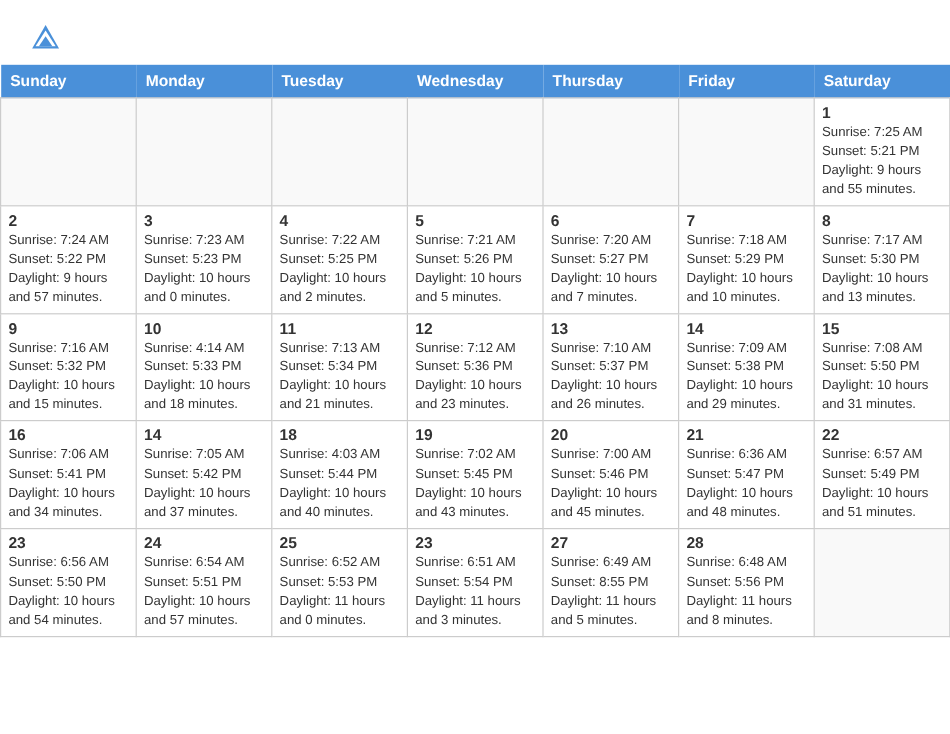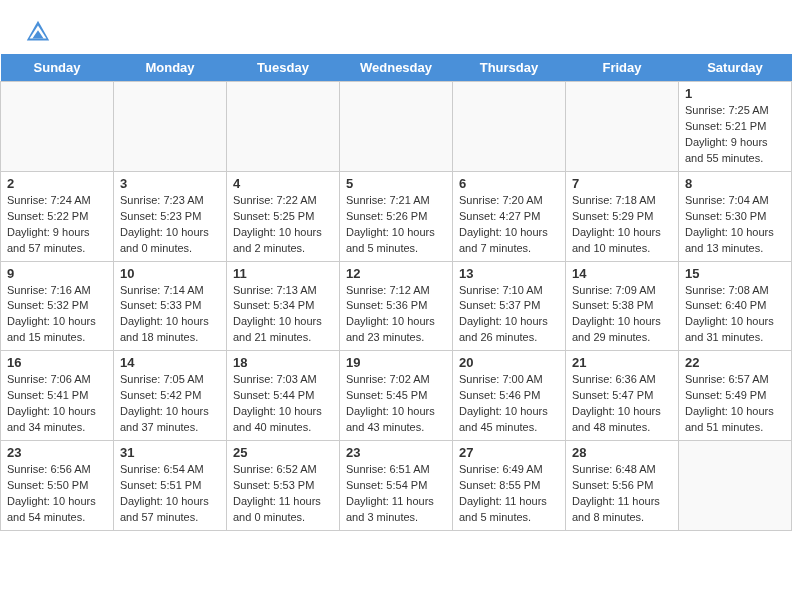--- a/index.html
+++ b/index.html
@@ -52,21 +52,21 @@
       color: #555;
     }
     .calendar {
       width: 100%;
       border-collapse: collapse;
       table-layout: fixed;
     }
     .calendar th {
       background-color: #4a90d9;
       color: #fff;
-      text-align: center;
+      text-align: left;
       padding: 6px 8px;
       font-size: 13px;
       font-weight: bold;
     }
     .calendar td {
       border: 1px solid #ccc;
       vertical-align: top;
       padding: 4px 6px;
       height: 88px;
       font-size: 10.5px;
@@ -165,50 +165,50 @@
         <td>
           <span class="day-num">5</span>
           <div class="day-info">Sunrise: 7:21 AM
 Sunset: 5:26 PM
 Daylight: 10 hours
 and 5 minutes.</div>
         </td>
         <td>
           <span class="day-num">6</span>
           <div class="day-info">Sunrise: 7:20 AM
-Sunset: 4:27 PM
+Sunset: 5:27 PM
 Daylight: 10 hours
 and 7 minutes.</div>
         </td>
         <td>
           <span class="day-num">7</span>
           <div class="day-info">Sunrise: 7:18 AM
 Sunset: 5:29 PM
 Daylight: 10 hours
 and 10 minutes.</div>
         </td>
         <td>
           <span class="day-num">8</span>
-          <div class="day-info">Sunrise: 7:04 AM
+          <div class="day-info">Sunrise: 7:17 AM
 Sunset: 5:30 PM
 Daylight: 10 hours
 and 13 minutes.</div>
         </td>
       </tr>
       <tr class="week-row">
         <td>
           <span class="day-num">9</span>
           <div class="day-info">Sunrise: 7:16 AM
 Sunset: 5:32 PM
 Daylight: 10 hours
 and 15 minutes.</div>
         </td>
         <td>
           <span class="day-num">10</span>
-          <div class="day-info">Sunrise: 7:14 AM
+          <div class="day-info">Sunrise: 4:14 AM
 Sunset: 5:33 PM
 Daylight: 10 hours
 and 18 minutes.</div>
         </td>
         <td>
           <span class="day-num">11</span>
           <div class="day-info">Sunrise: 7:13 AM
 Sunset: 5:34 PM
 Daylight: 10 hours
 and 21 minutes.</div>
@@ -230,21 +230,21 @@
         <td>
           <span class="day-num">14</span>
           <div class="day-info">Sunrise: 7:09 AM
 Sunset: 5:38 PM
 Daylight: 10 hours
 and 29 minutes.</div>
         </td>
         <td>
           <span class="day-num">15</span>
           <div class="day-info">Sunrise: 7:08 AM
-Sunset: 6:40 PM
+Sunset: 5:50 PM
 Daylight: 10 hours
 and 31 minutes.</div>
         </td>
       </tr>
       <tr class="week-row">
         <td>
           <span class="day-num">16</span>
           <div class="day-info">Sunrise: 7:06 AM
 Sunset: 5:41 PM
 Daylight: 10 hours
@@ -252,21 +252,21 @@
         </td>
         <td>
           <span class="day-num">14</span>
           <div class="day-info">Sunrise: 7:05 AM
 Sunset: 5:42 PM
 Daylight: 10 hours
 and 37 minutes.</div>
         </td>
         <td>
           <span class="day-num">18</span>
-          <div class="day-info">Sunrise: 7:03 AM
+          <div class="day-info">Sunrise: 4:03 AM
 Sunset: 5:44 PM
 Daylight: 10 hours
 and 40 minutes.</div>
         </td>
         <td>
           <span class="day-num">19</span>
           <div class="day-info">Sunrise: 7:02 AM
 Sunset: 5:45 PM
 Daylight: 10 hours
 and 43 minutes.</div>
@@ -295,21 +295,21 @@
       </tr>
       <tr class="week-row">
         <td>
           <span class="day-num">23</span>
           <div class="day-info">Sunrise: 6:56 AM
 Sunset: 5:50 PM
 Daylight: 10 hours
 and 54 minutes.</div>
         </td>
         <td>
-          <span class="day-num">31</span>
+          <span class="day-num">24</span>
           <div class="day-info">Sunrise: 6:54 AM
 Sunset: 5:51 PM
 Daylight: 10 hours
 and 57 minutes.</div>
         </td>
         <td>
           <span class="day-num">25</span>
           <div class="day-info">Sunrise: 6:52 AM
 Sunset: 5:53 PM
 Daylight: 11 hours

